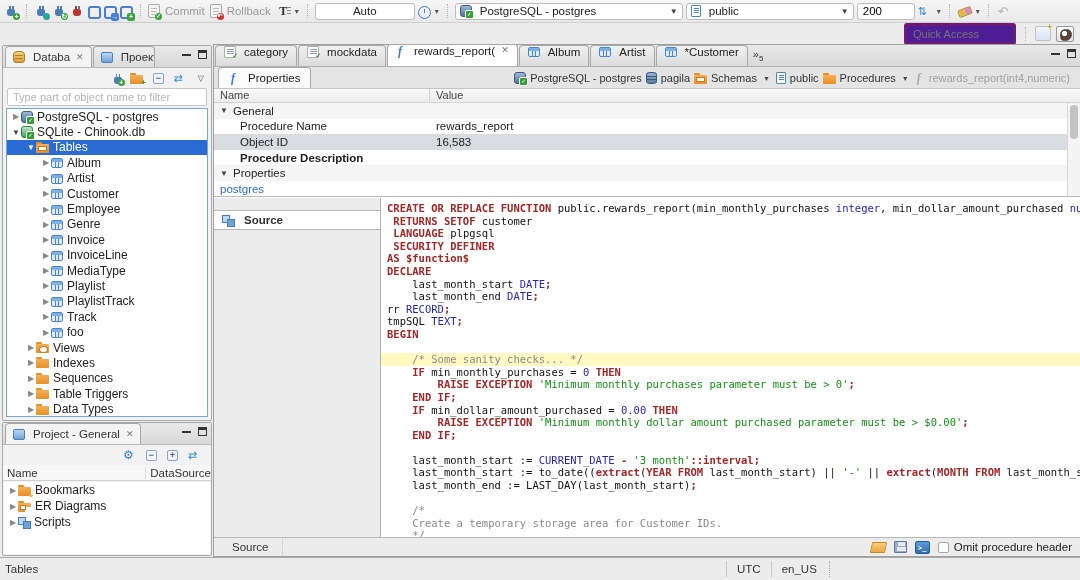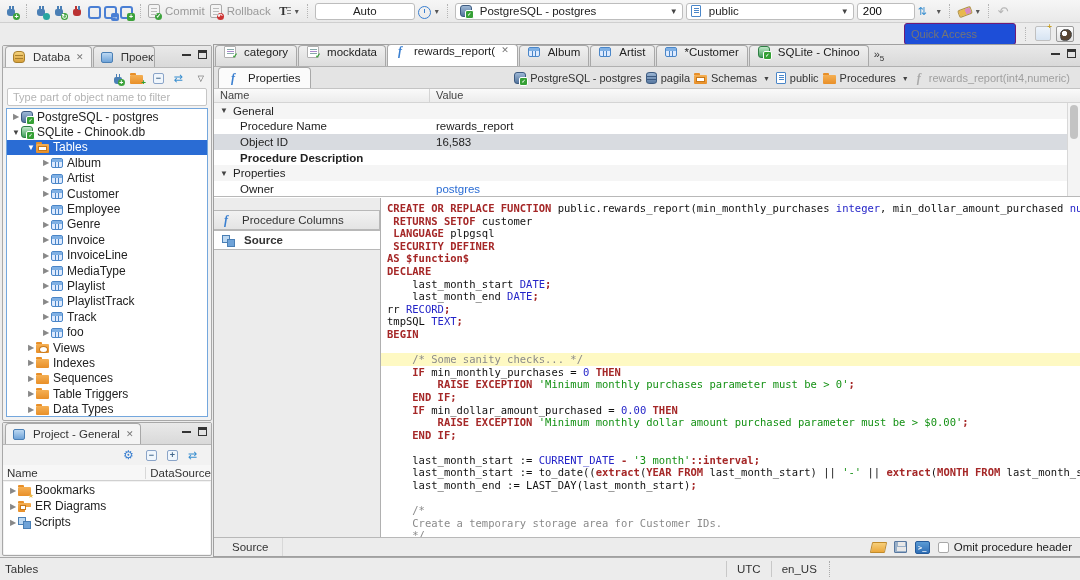--- a/index.html
+++ b/index.html
@@ -36,21 +36,21 @@
   .tb-num { width:58px; height:17px; background:#fff; border:1px solid #bdbdbd; border-radius:3px; font-size:11.5px; padding:0 5px; font-family:"Liberation Sans",sans-serif; }
   .gi-clock { border:1.5px solid #3a7fd0; border-radius:50%; width:13px; height:13px; top:1px; }
   .gi-clock::after { content:""; position:absolute; left:5px; top:2.5px; width:1.5px; height:4px; background:#3a7fd0; }
   .gi-sync { color:#3a8fd0; font-size:11px; line-height:15px; letter-spacing:-2px; }
   .gi-eraser { }
   .gi-eraser::before { content:""; position:absolute; left:1px; top:4px; width:12px; height:6px; background:linear-gradient(90deg,#e8b84b 55%,#d98ac0 55%); border-radius:2px; transform:rotate(-20deg); border:1px solid #b09040; }
   .gi-undo { color:#b5b5b5; font-size:13px; line-height:15px; text-align:center; }
 
   
   .qa-strip { position:absolute; right:0; top:23px; width:230px; height:21px; display:flex; align-items:center; justify-content:flex-end; gap:5px; padding-right:6px; }
-  .qa-input { width:112px; height:22px; border:1px solid #701a75; border-radius:3px; background:#1d4ed8; color:#b8b8b8; font-size:11px; padding:0 6px; }
+  .qa-input { width:112px; height:22px; border:3px solid #701a75; border-radius:3px; background:#4c1d95; color:#b8b8b8; font-size:11px; padding:0 6px; }
   .gi-persp { width:16px; height:15px; border:1px solid #c0c0c0; border-radius:2px; background:linear-gradient(#eef4fb,#d7e4f2); }
   .gi-persp::after { content:"+"; position:absolute; right:-2px; top:-4px; color:#c9a227; font:bold 8px/8px "Liberation Sans",sans-serif; }
   .gi-dbeaver { width:18px; height:16px; border:1px solid #9a9a9a; border-radius:2px; background:linear-gradient(#fdfdfd,#e2e2e2); }
   .gi-dbeaver::after { content:""; position:absolute; left:3px; top:2px; width:10px; height:10px; border-radius:50% 50% 60% 40%; background:radial-gradient(circle at 35% 35%, #fff 0 30%, #5a4632 31% 100%); border:1px solid #444; }
 
   
   .left-col { position:absolute; left:2px; top:45px; width:210px; height:511px; }
   .panel { position:absolute; left:0; right:0; background:#f2f2f2; border:1px solid #a8a8a8; border-radius:2px; }
   .db-panel { top:0; height:376px; }
   .project-panel { top:377px; height:134px; }
@@ -442,24 +442,20 @@
           <span>Album</span>
         </div>
         <div class="etab">
           <span class="ic ic-table"></span>
           <span>Artist</span>
         </div>
         <div class="etab">
           <span class="ic ic-table"></span>
           <span>*Customer</span>
         </div>
-        <div class="etab">
-          <span class="ic ic-cyl ic-sqlite ic-chk"></span>
-          <span>SQLite - Chinoo</span>
-        </div>
         <div class="etab-overflow">»<sub>5</sub></div>
         <div class="win-btns">
         <span class="wb-min"></span>
         <span class="wb-max"></span>
       </div>
     </div>
 
     <div class="subtab-row">
       <div class="subtab">
         <span class="ic ic-func"></span>
@@ -527,37 +523,30 @@
             <div class="gval"></div>
           </div>
           <div class="grow">
             <div class="gname">
               <span class="garr">▼</span>
               <span>Properties</span>
             </div>
             <div class="gval"></div>
           </div>
           <div class="grow indent">
-            <div class="gname">
-              <span>Owner</span>
-            </div>
             <div class="gval"><a>postgres</a></div>
           </div>
         </div>
       <div class="grid-scroll">
           <div class="grid-thumb"></div>
         </div>
     </div>
 
     <div class="editor-split">
       <div class="side-pane" id="side-tabs">
-          <div class="side-tab">
-            <span class="ic ic-func"></span>
-            <span>Procedure Columns</span>
-          </div>
           <div class="side-tab active">
             <span class="ic ic-scripts"></span>
             <span>Source</span>
           </div>
         </div>
       <div class="code-area" id="code-area">
           <div class="code-line"><span class="sk">CREATE OR REPLACE FUNCTION </span><span class="sp">public.rewards_report(min_monthly_purchases </span><span class="sd">integer</span><span class="sp">, min_dollar_amount_purchased </span><span class="sd">numeric</span></div>
           <div class="code-line"><span class="sp"> </span><span class="sk">RETURNS SETOF </span><span class="sp">customer</span></div>
           <div class="code-line"><span class="sp"> </span><span class="sk">LANGUAGE </span><span class="sp">plpgsql</span></div>
           <div class="code-line"><span class="sp"> </span><span class="sk">SECURITY DEFINER</span></div>

